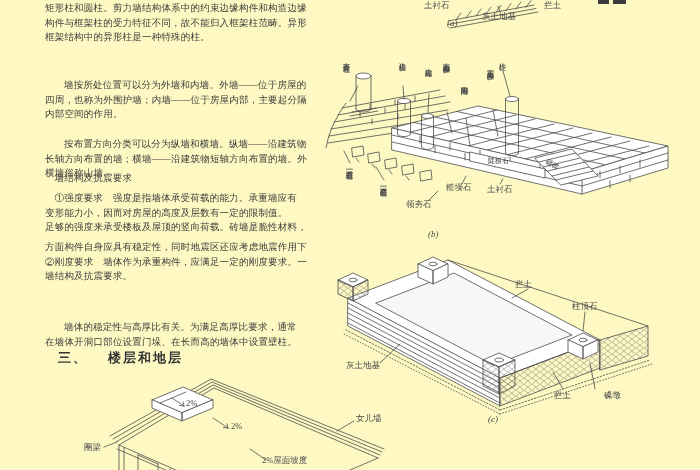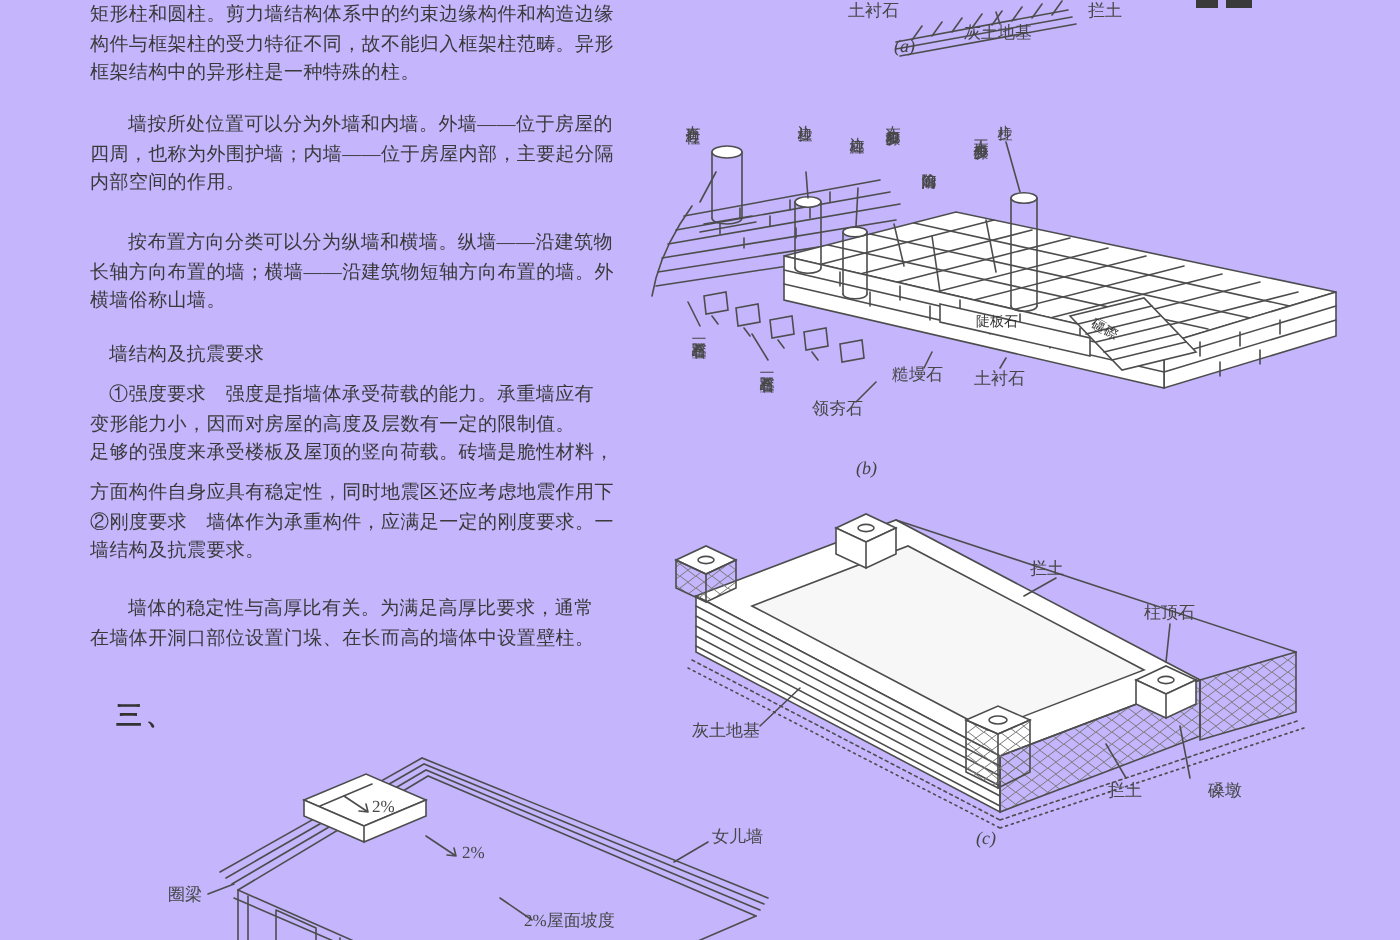--- a/index.html
+++ b/index.html
@@ -1,26 +1,26 @@
 <!DOCTYPE html>
 <html><head>
 <meta charset="utf-8">
 <style>
   html,body{margin:0;padding:0;background:#ffffff;}
   #page{
-    position:relative;width:700px;height:470px;background:#c4b5fd;
+    position:relative;width:700px;height:470px;background:#fef9c3;
     overflow:hidden;font-family:"Liberation Serif",serif;color:#3c3c3c;
     filter:blur(0.3px);
   }
   
   .para{position:absolute;left:45px;width:264px;font-size:9.5px;line-height:14.6px;
         color:#3a3a3a;letter-spacing:0.2px;}
   .para .ln{white-space:nowrap;}
   .ind1{text-indent:1em;}
-  .ind2{text-indent:2em;}
+  .ind2{text-indent:2em;margin-top:22px;}
   .sechead{position:absolute;left:58px;top:349px;font-size:13px;font-weight:bold;
            color:#333;display:flex;gap:20px;letter-spacing:2px;}
   
   .lbl{position:absolute;font-size:8.5px;color:#474747;white-space:nowrap;
        line-height:9px;letter-spacing:0px;}
   .vlbl{position:absolute;font-size:7.5px;color:#474747;writing-mode:vertical-rl;
         text-orientation:upright;letter-spacing:0.5px;line-height:8px;}
   .cap{position:absolute;font-size:9px;color:#444;font-style:italic;
        font-family:"Liberation Serif",serif;}
   .tiny{font-size:7px;color:#333;}
@@ -194,20 +194,21 @@
     <div class="ln">②刚度要求　墙体作为承重构件，应满足一定的刚度要求。一</div>
     <div class="ln">墙结构及抗震要求。</div>
   </div>
   <div class="para" style="top:298px">
     <div class="ln ind2">墙体的稳定性与高厚比有关。为满足高厚比要求，通常</div>
     <div class="ln">在墙体开洞口部位设置门垛、在长而高的墙体中设置壁柱。</div>
   </div>
 
   <div class="sechead">
     <span>三、</span>
+    <span>楼层和地层</span>
   </div>
 
   <div class="lbl" style="left:424px;top:1px">土衬石</div>
   <div class="lbl" style="left:482px;top:12px">灰土地基</div>
   <div class="lbl" style="left:544px;top:1px">拦土</div>
   <div class="cap" style="left:447px;top:18px">(a)</div>
 
   <div class="vlbl" style="left:342px;top:57px">右边脊柱</div>
   <div class="vlbl" style="left:398px;top:56px">边步柱</div>
   <div class="vlbl" style="left:424px;top:62px">边廊柱</div>

